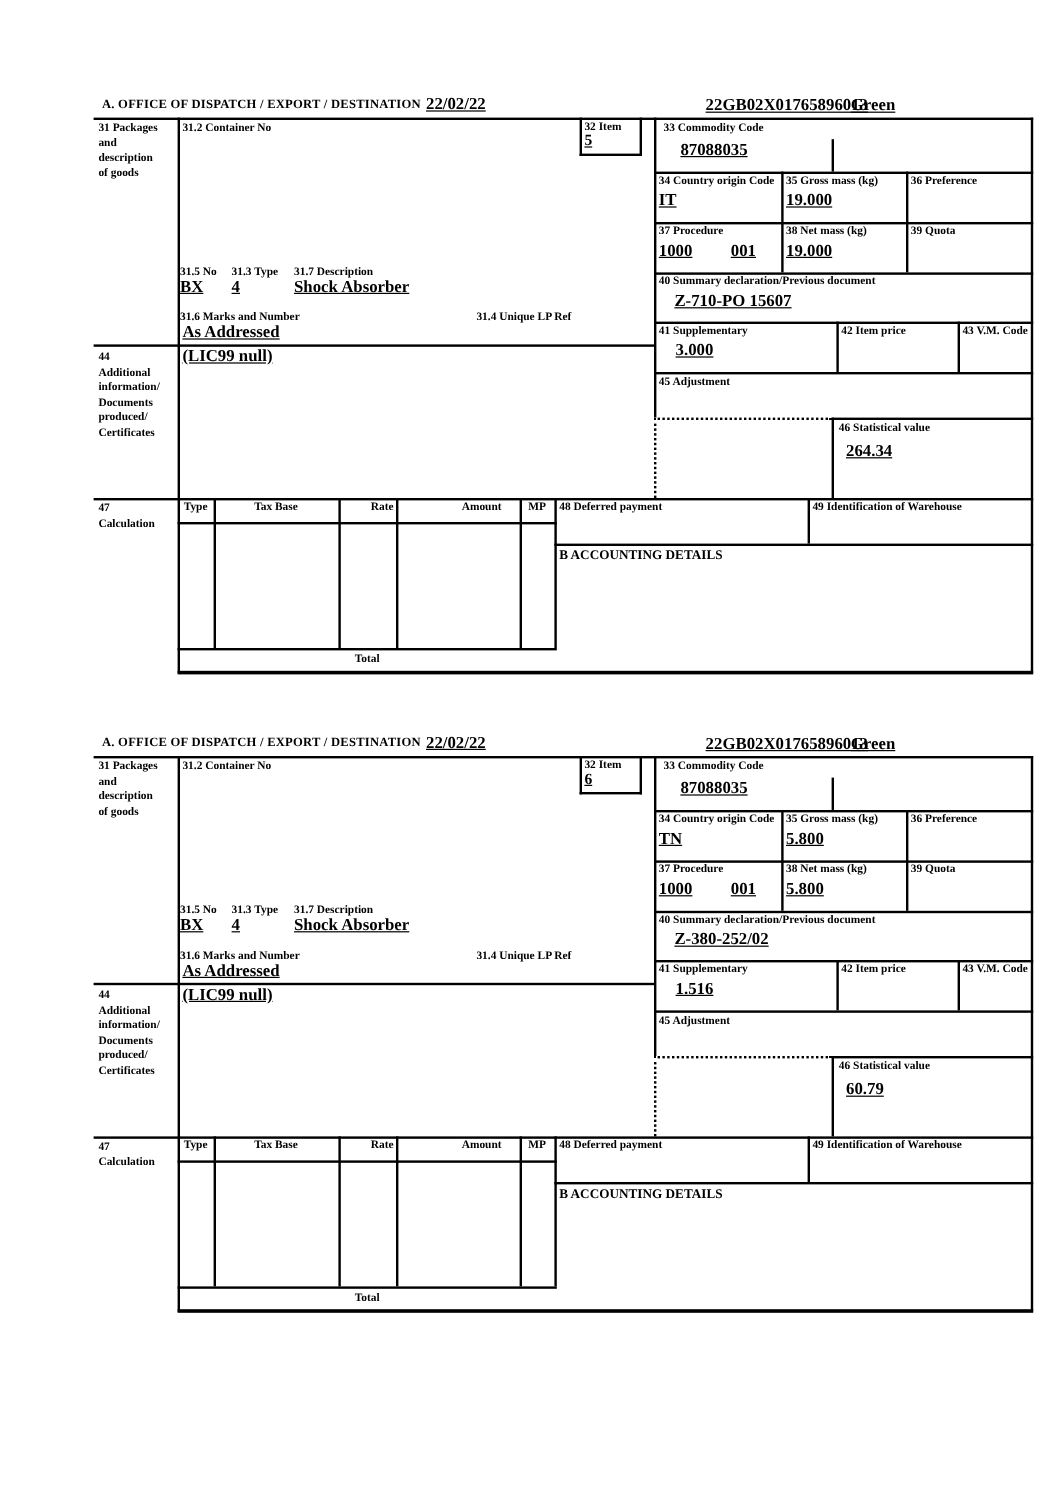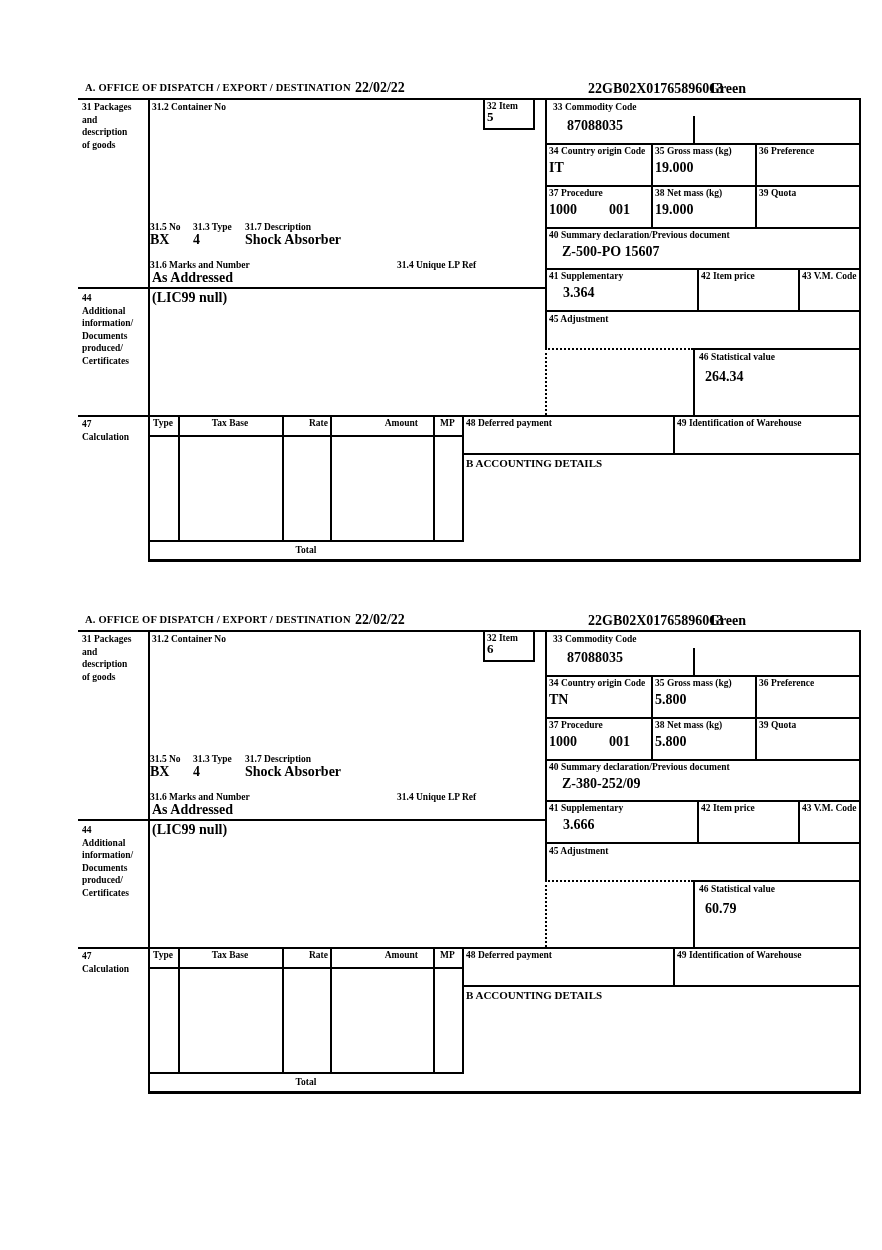--- a/index.html
+++ b/index.html
@@ -5,21 +5,21 @@
   html,body{margin:0;padding:0;background:#fff;}
   body{width:882px;height:1250px;position:relative;font-family:"Liberation Serif","DejaVu Serif",serif;color:#000;}
   .blk{position:absolute;left:78px;width:783px;height:482px;}
   .b1{top:80px;} .b2{top:612px;}
   .h,.v{position:absolute;background:#000;}
   .h{height:2px;} .v{width:2px;}
   .hd{position:absolute;height:0;border-top:2px dotted #000;}
   .vd{position:absolute;width:0;border-left:2px dotted #000;}
   .lb{position:absolute;font-weight:bold;font-size:9.5px;white-space:nowrap;line-height:1.1;}
   .ml{white-space:pre-line;line-height:1.32;}
-  .val{position:absolute;font-weight:bold;font-size:14px;white-space:nowrap;line-height:1.1;}
+  .val{position:absolute;font-weight:bold;font-size:14px;white-space:nowrap;line-height:1.1;text-decoration:underline;}
   .v13{font-size:13px;}
   .hdra{font-size:10.5px;letter-spacing:.2px;}
   .hdrb{font-size:11px;}
   .ctr{text-align:center;} .rgt{text-align:right;}
 </style>
 </head>
 <body>
 
 <div class="blk b1">
   <span class="lb hdra" style="left:7px;top:2px">A.  OFFICE OF DISPATCH / EXPORT / DESTINATION</span>
@@ -76,23 +76,23 @@
   <span class="lb" style="left:577px;top:66px">35 Gross mass (kg)</span>
   <span class="val" style="left:577px;top:80px">19.000</span>
   <span class="lb" style="left:681px;top:66px">36 Preference</span>
   <span class="lb" style="left:471px;top:108px">37 Procedure</span>
   <span class="val" style="left:471px;top:122px">1000</span>
   <span class="val" style="left:531px;top:122px">001</span>
   <span class="lb" style="left:577px;top:108px">38 Net mass (kg)</span>
   <span class="val" style="left:577px;top:122px">19.000</span>
   <span class="lb" style="left:681px;top:108px">39 Quota</span>
   <span class="lb" style="left:471px;top:150px">40 Summary declaration/Previous document</span>
-  <span class="val" style="left:484px;top:164px">Z-500-PO 15607</span>
+  <span class="val" style="left:484px;top:164px">Z-710-PO 15607</span>
   <span class="lb" style="left:471px;top:191px">41 Supplementary</span>
-  <span class="val" style="left:485px;top:205px">3.364</span>
+  <span class="val" style="left:485px;top:205px">3.000</span>
   <span class="lb" style="left:623px;top:191px">42 Item price</span>
   <span class="lb" style="left:724px;top:191px">43 V.M. Code</span>
   <span class="lb" style="left:471px;top:234px">45 Adjustment</span>
   <span class="lb" style="left:621px;top:272px">46 Statistical value</span>
   <span class="val" style="left:627px;top:289px">264.34</span>
   <span class="lb" style="left:72px;top:142px">31.5 No</span>
   <span class="lb" style="left:115px;top:142px">31.3 Type</span>
   <span class="lb" style="left:167px;top:142px">31.7 Description</span>
   <span class="val" style="left:72px;top:152px">BX</span>
   <span class="val" style="left:115px;top:152px">4</span>
@@ -175,23 +175,23 @@
   <span class="lb" style="left:577px;top:66px">35 Gross mass (kg)</span>
   <span class="val" style="left:577px;top:80px">5.800</span>
   <span class="lb" style="left:681px;top:66px">36 Preference</span>
   <span class="lb" style="left:471px;top:108px">37 Procedure</span>
   <span class="val" style="left:471px;top:122px">1000</span>
   <span class="val" style="left:531px;top:122px">001</span>
   <span class="lb" style="left:577px;top:108px">38 Net mass (kg)</span>
   <span class="val" style="left:577px;top:122px">5.800</span>
   <span class="lb" style="left:681px;top:108px">39 Quota</span>
   <span class="lb" style="left:471px;top:150px">40 Summary declaration/Previous document</span>
-  <span class="val" style="left:484px;top:164px">Z-380-252/09</span>
+  <span class="val" style="left:484px;top:164px">Z-380-252/02</span>
   <span class="lb" style="left:471px;top:191px">41 Supplementary</span>
-  <span class="val" style="left:485px;top:205px">3.666</span>
+  <span class="val" style="left:485px;top:205px">1.516</span>
   <span class="lb" style="left:623px;top:191px">42 Item price</span>
   <span class="lb" style="left:724px;top:191px">43 V.M. Code</span>
   <span class="lb" style="left:471px;top:234px">45 Adjustment</span>
   <span class="lb" style="left:621px;top:272px">46 Statistical value</span>
   <span class="val" style="left:627px;top:289px">60.79</span>
   <span class="lb" style="left:72px;top:142px">31.5 No</span>
   <span class="lb" style="left:115px;top:142px">31.3 Type</span>
   <span class="lb" style="left:167px;top:142px">31.7 Description</span>
   <span class="val" style="left:72px;top:152px">BX</span>
   <span class="val" style="left:115px;top:152px">4</span>

